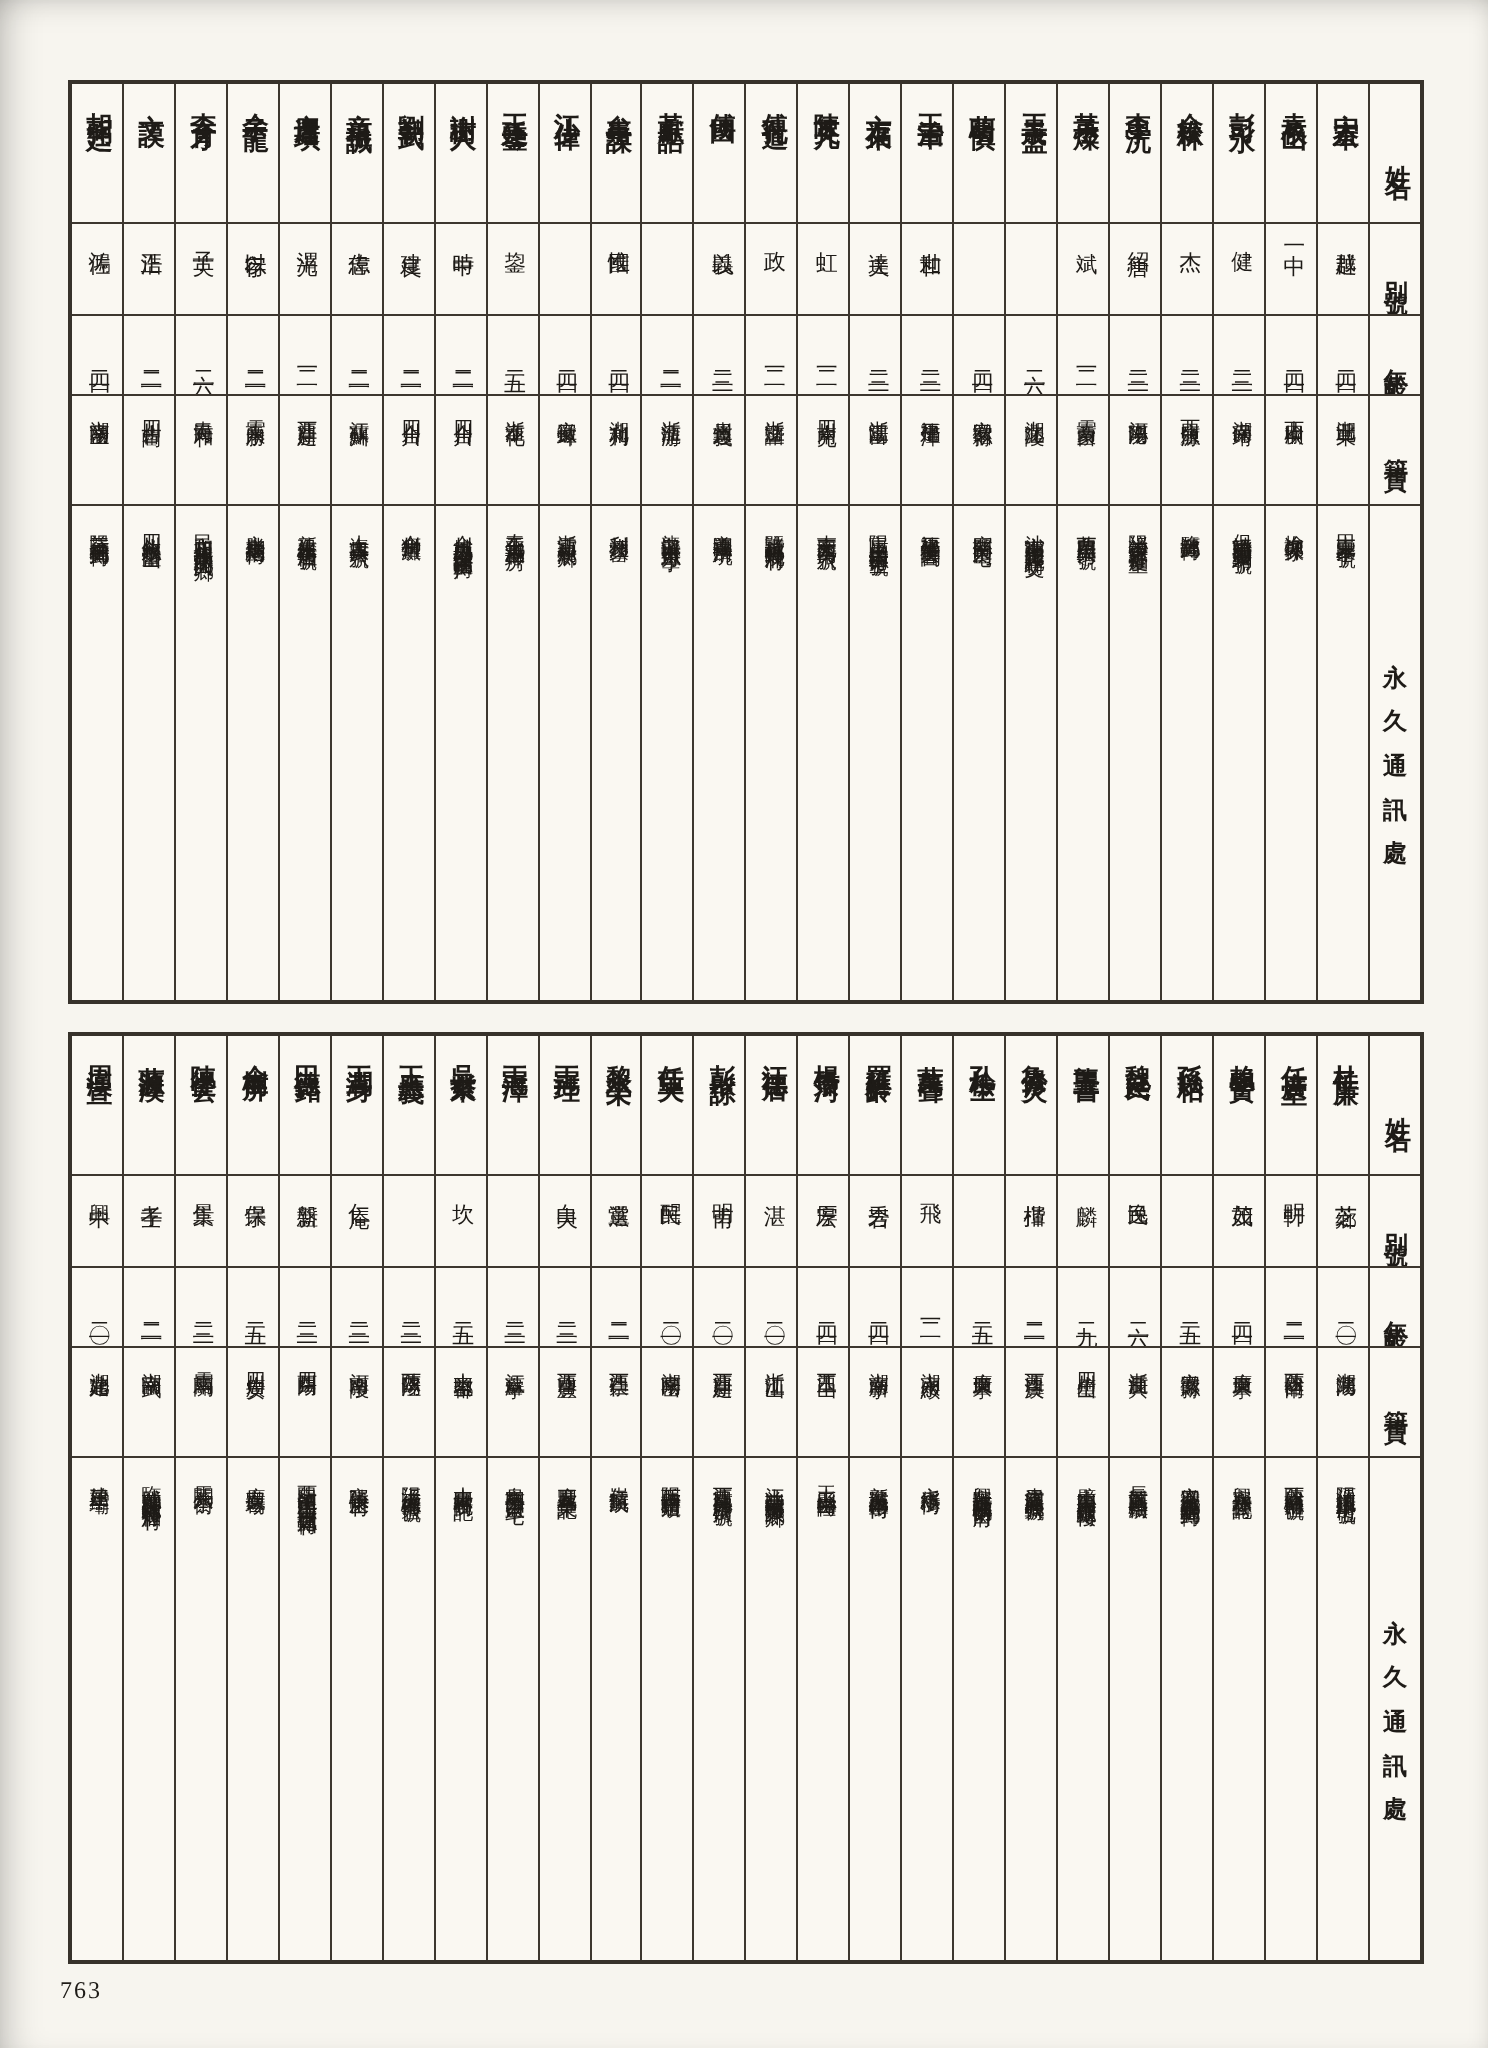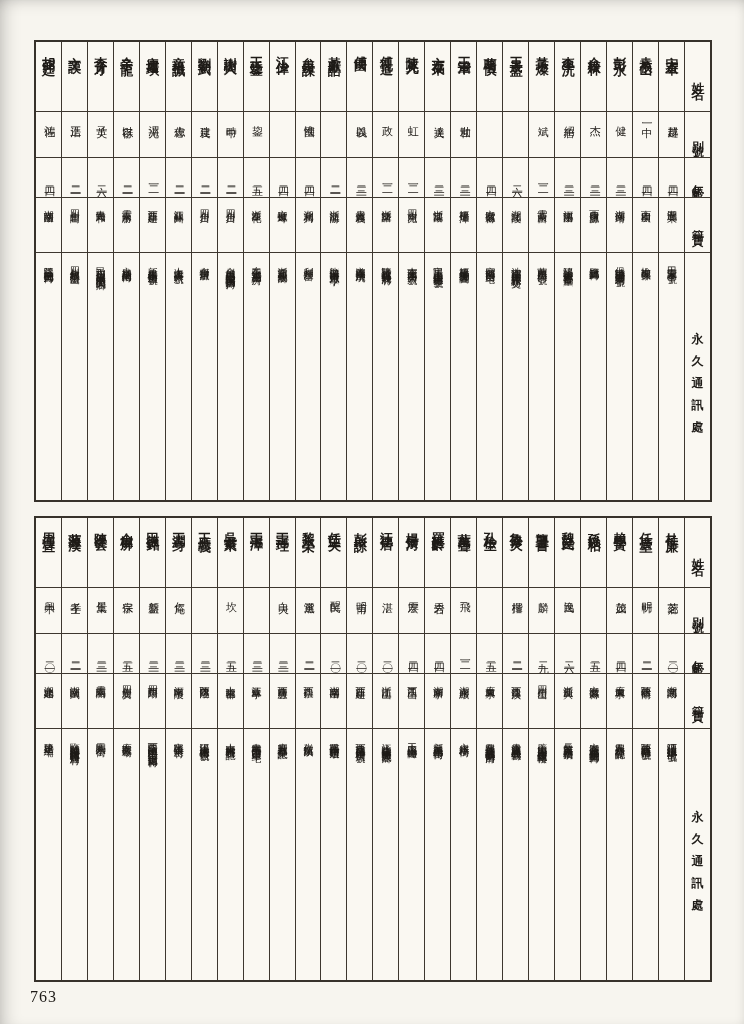--- a/index.html
+++ b/index.html
@@ -48,21 +48,21 @@
   .r-native{height:55px;font-size:10px;letter-spacing:1px;padding-top:4px;}
   .r-address{flex:1 1 auto;font-size:10px;line-height:12px;letter-spacing:1px;padding-top:6px;}
   .hcell{font-weight:bold;justify-content:center;padding-top:0;}
   .hcell.r-name{font-size:13px;letter-spacing:5px;}
   .hcell.r-alias{font-size:12px;letter-spacing:4px;}
   .hcell.r-age{font-size:12px;letter-spacing:4px;}
   .hcell.r-native{font-size:12px;letter-spacing:5px;}
   .hcell.r-address{font-size:12px;letter-spacing:22px;line-height:14px;}
   .page-number{
     position:absolute;left:30px;top:988px;
-    font-size:16px;letter-spacing:1px;
+    font-size:12px;letter-spacing:1px;
     font-family:"Liberation Serif","DejaVu Serif",serif;
   }
 </style>
 </head>
 <body>
 
 <div class="page">
   <div class="block block-top" id="block-0">
       <div class="col header-col">
         <div class="cell hcell r-name">姓名</div>

